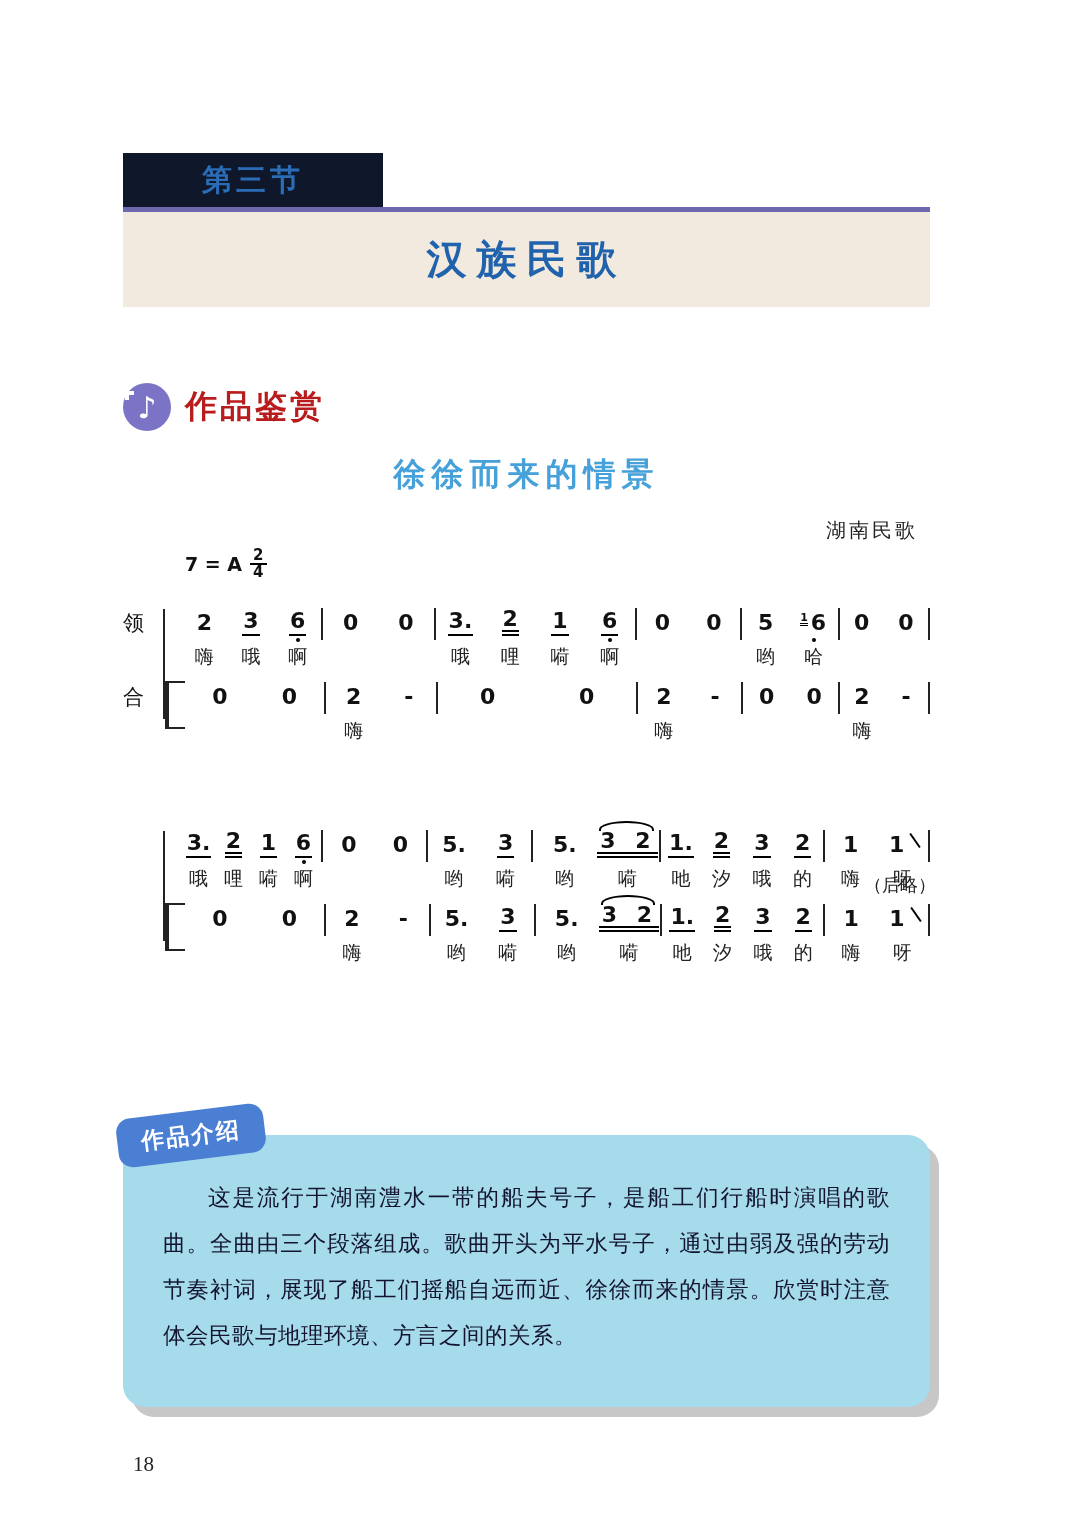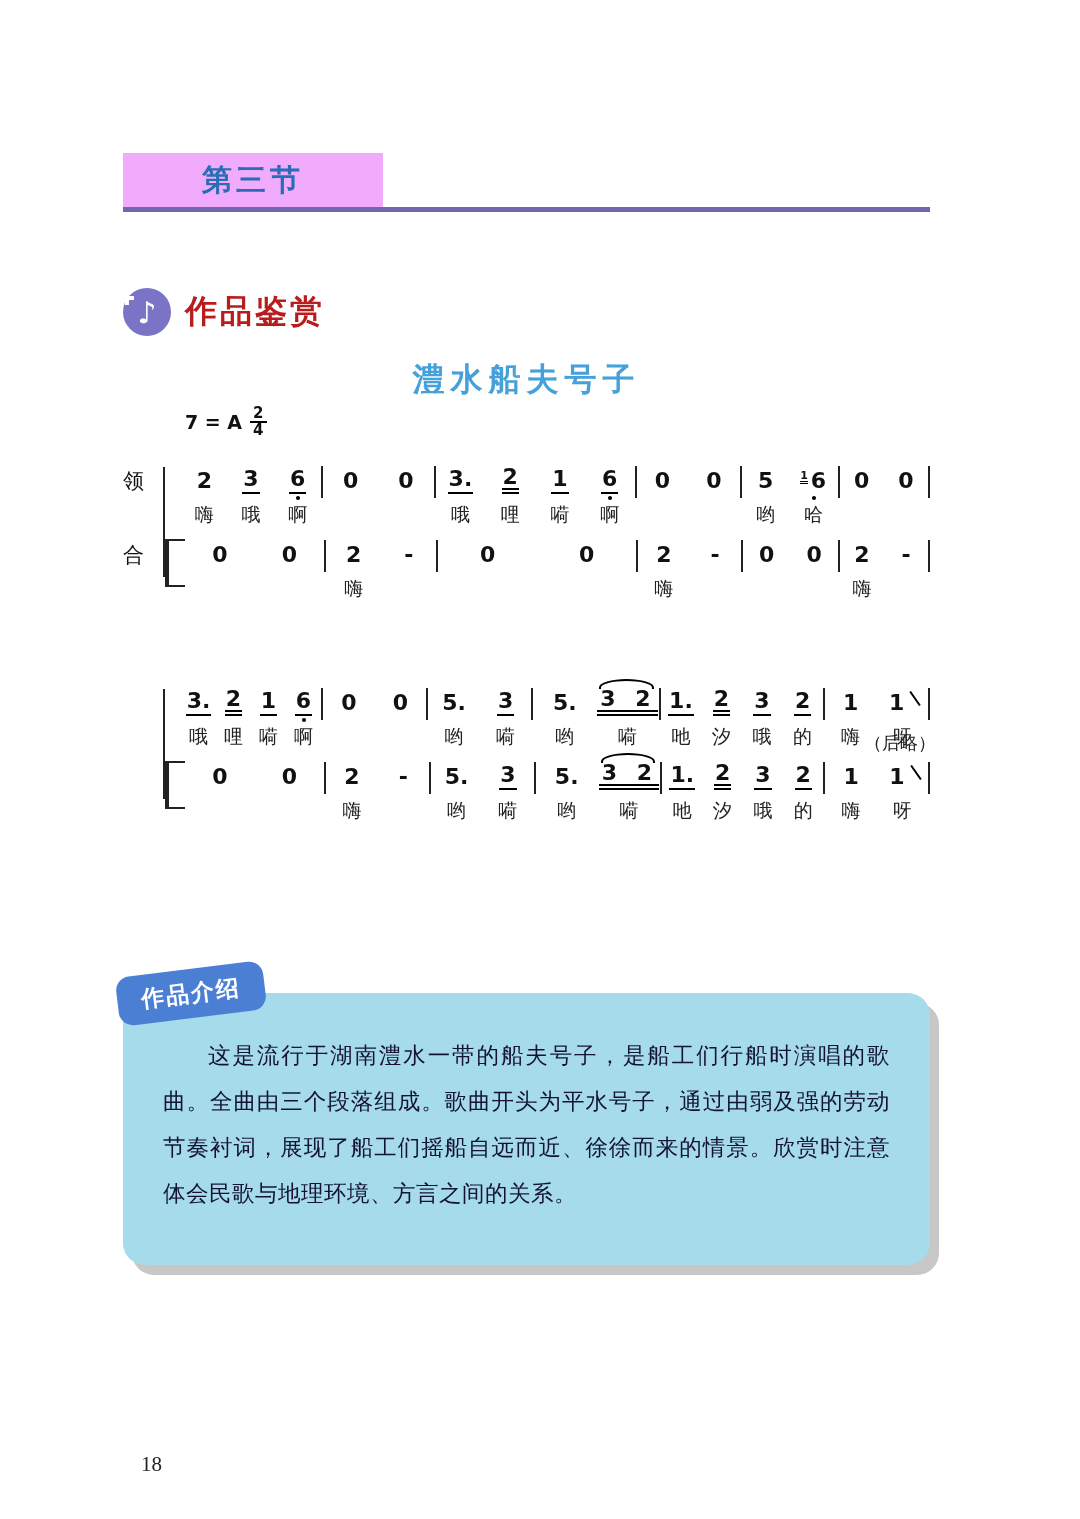--- a/index.html
+++ b/index.html
@@ -2,21 +2,21 @@
 <html><head>
 <meta charset="utf-8">
 <style>
   html,body{margin:0;padding:0;background:#ffffff;}
   .page{position:relative;width:1080px;height:1519px;background:#fff;overflow:hidden;
         font-family:"Liberation Serif",serif;color:#111;}
   .content{position:relative;width:807px;margin-left:123px;}
 
   
   .header{padding-top:153px;}
-  .section-tab{width:260px;height:54px;background:#f0abfc;display:flex;align-items:center;justify-content:center;}
+  .section-tab{width:260px;height:54px;background:#0f172a;display:flex;align-items:center;justify-content:center;}
   .section-tab span{font-family:"Liberation Sans",sans-serif;font-weight:bold;font-size:30px;color:#2a6cb5;letter-spacing:4px;}
   .purple-rule{height:5px;background:#6f68b0;}
   .title-band{height:95px;background:#f2e9df;display:flex;align-items:center;justify-content:center;}
   .title-band span{font-size:40px;font-weight:bold;color:#2162ac;letter-spacing:10px;}
 
   
   .apprec{display:flex;align-items:center;margin-top:76px;gap:14px;}
   .note-badge{position:relative;width:48px;height:48px;border-radius:50%;background:#7b74c6;flex:0 0 auto;}
   .note-badge .note{position:absolute;left:0;top:0;width:100%;height:100%;display:flex;align-items:center;justify-content:center;
        color:#fff;font-size:30px;font-family:"DejaVu Sans",sans-serif;}
@@ -63,46 +63,50 @@
 
   
   .intro{position:relative;margin-top:168px;background:#a6dbec;border-radius:22px;
          box-shadow:9px 10px 0 #c7c7c7;padding:40px 40px 48px 40px;}
   .intro-tab{position:absolute;left:-6px;top:-24px;background:#4a7fd3;color:#fff;
              font-family:"Liberation Sans",sans-serif;font-weight:bold;font-size:23px;letter-spacing:2px;
              padding:9px 24px;border-radius:14px;transform:rotate(-7deg);}
   .intro-text{font-size:22.5px;line-height:2.05;color:#141432;text-indent:2em;text-align:justify;letter-spacing:0.5px;}
 
   
-  .pagenum{position:absolute;left:141px;bottom:42px;font-size:21px;color:#222;}
+  .pagenum{position:absolute;left:133px;bottom:42px;font-size:21px;color:#222;}
 </style>
 </head>
 <body>
 
 <div class="page">
   <div class="content">
 
     <div class="header">
       <div class="section-tab">
         <span>第三节</span>
       </div>
       <div class="purple-rule"></div>
+      <div class="title-band">
+        <span>汉族民歌</span>
+      </div>
     </div>
 
     <div class="apprec">
       <div class="note-badge">
         <span class="px1"></span>
         <span class="px2"></span>
         <span class="note">♪</span>
       </div>
       <span class="apprec-label">作品鉴赏</span>
     </div>
 
-    <div class="song-title">澧水船夫号子</div>
-
+    <div class="song-title">徐徐而来的情景</div>
+
+    <div class="attribution">湖南民歌</div>
 
     <div class="keysig">
       <span>7 = A</span>
       <span class="frac">
         <i>2</i>
         <i>4</i>
       </span>
     </div>
 
     <div class="score" id="score">

